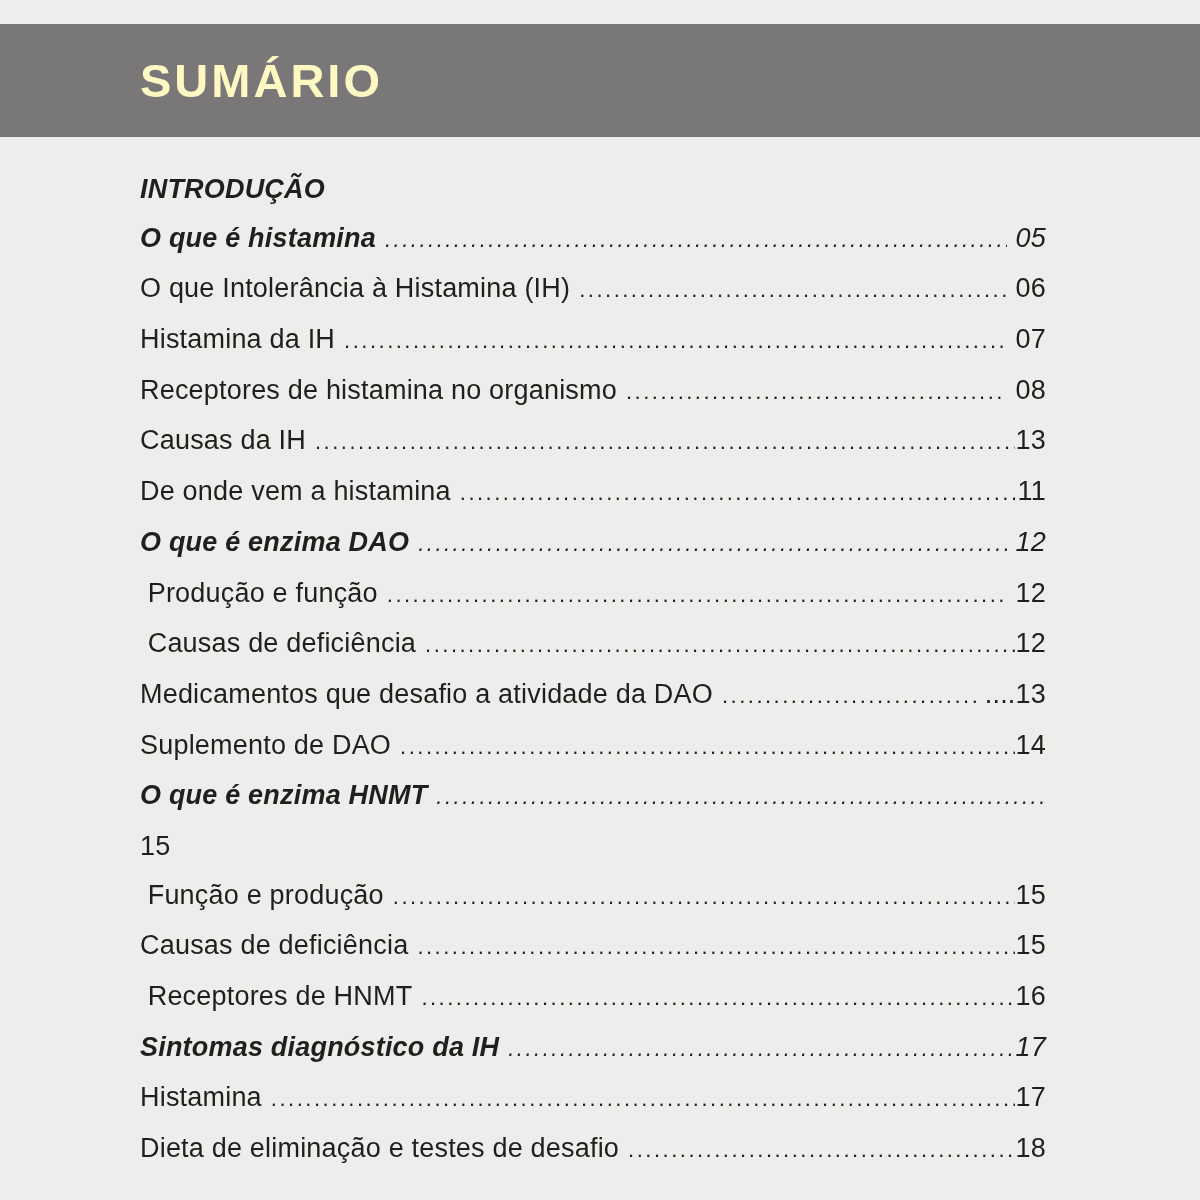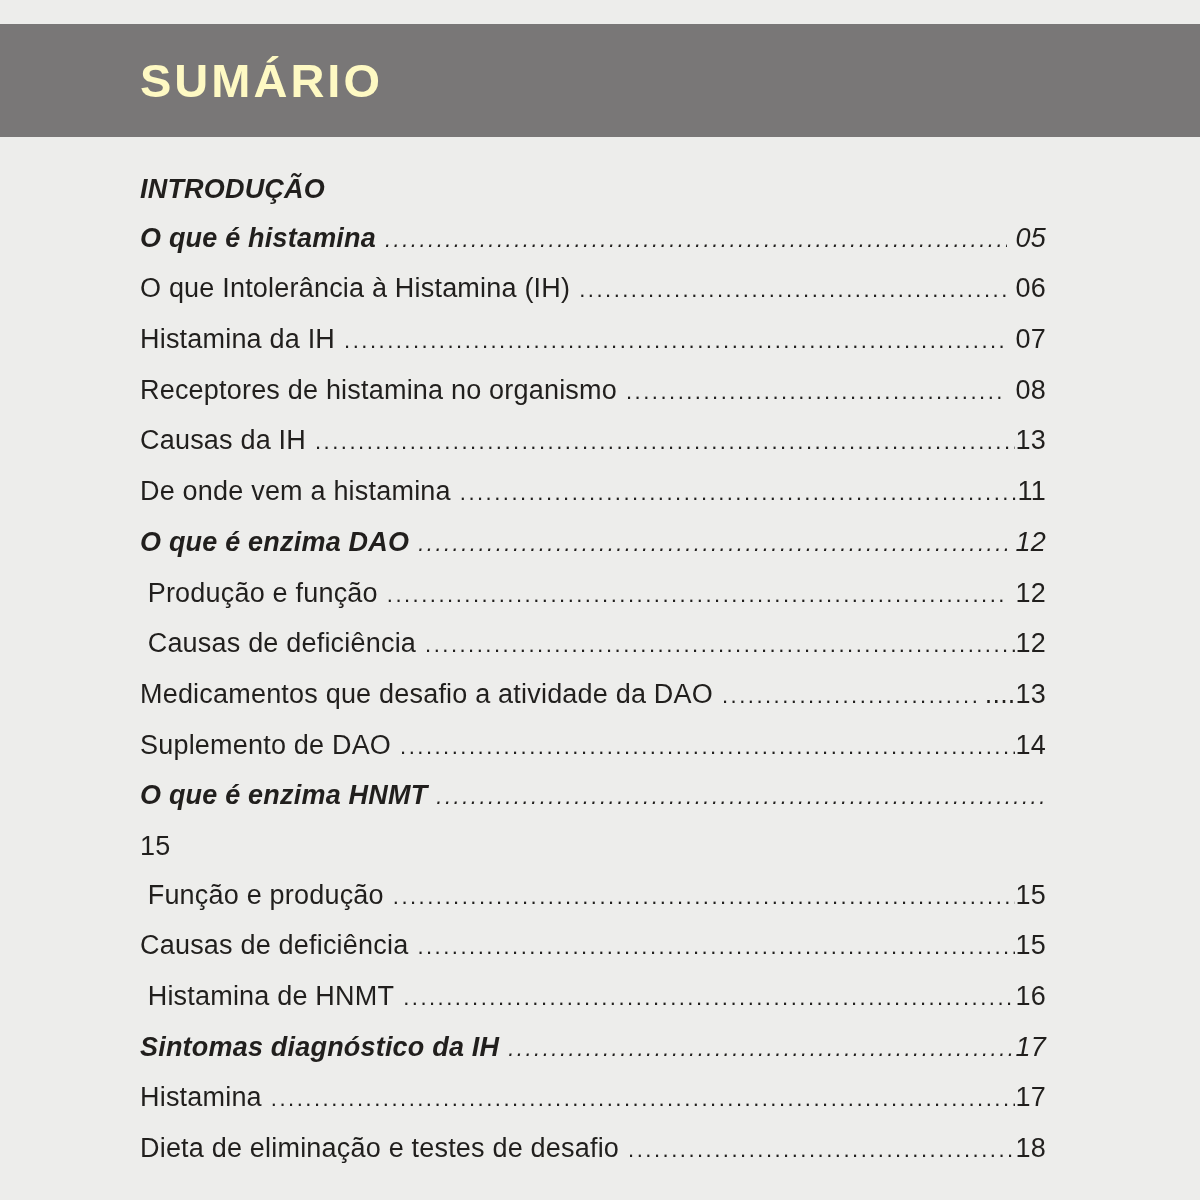--- a/index.html
+++ b/index.html
@@ -153,21 +153,21 @@
     <span class="label"> Função e produção</span>
     <span class="dots"></span>
     <span class="pagenum">15</span>
   </div>
     <div class="row">
     <span class="label">Causas de deficiência</span>
     <span class="dots"></span>
     <span class="pagenum">15</span>
   </div>
     <div class="row">
-    <span class="label"> Histamina de HNMT</span>
+    <span class="label"> Receptores de HNMT</span>
     <span class="dots"></span>
     <span class="pagenum">16</span>
   </div>
     <div class="row bold">
     <span class="label">Sintomas diagnóstico da IH</span>
     <span class="dots"></span>
     <span class="pagenum">17</span>
   </div>
     <div class="row">
     <span class="label">Histamina</span>

